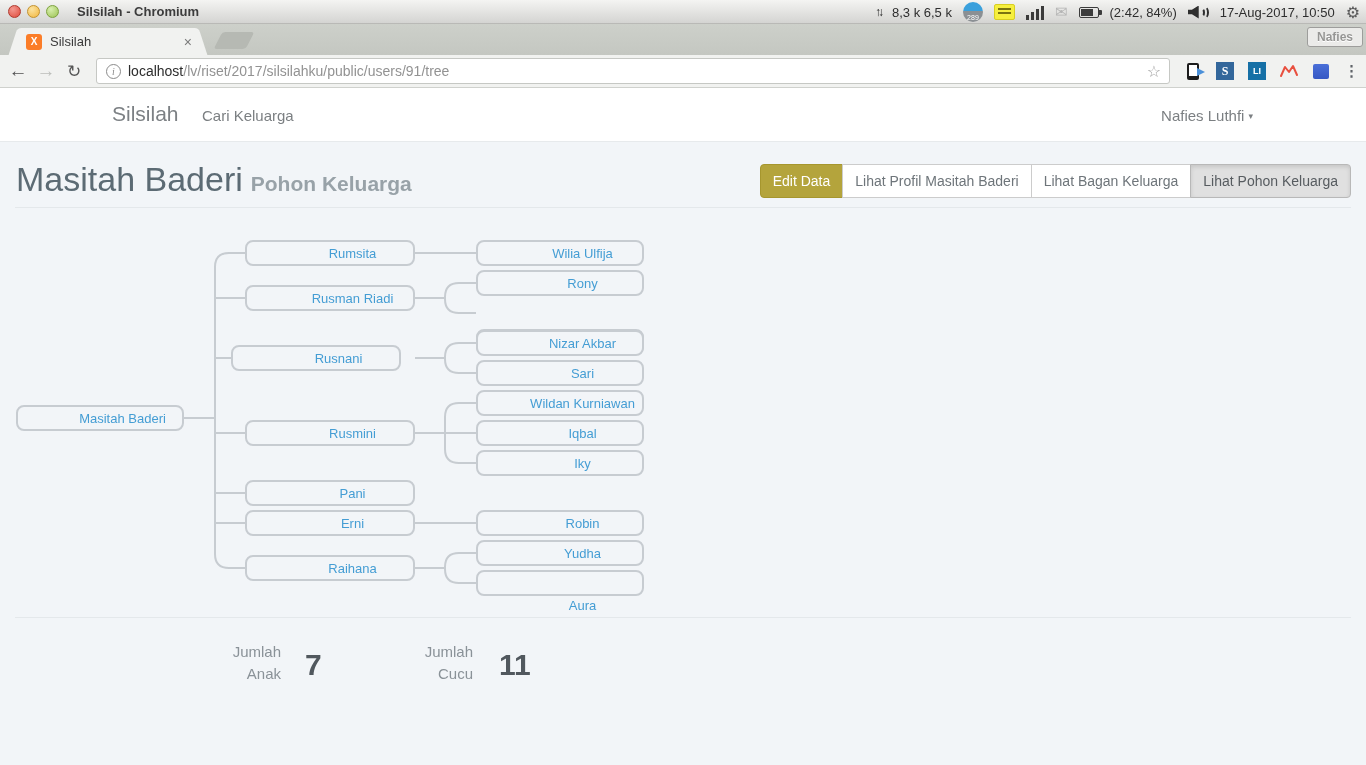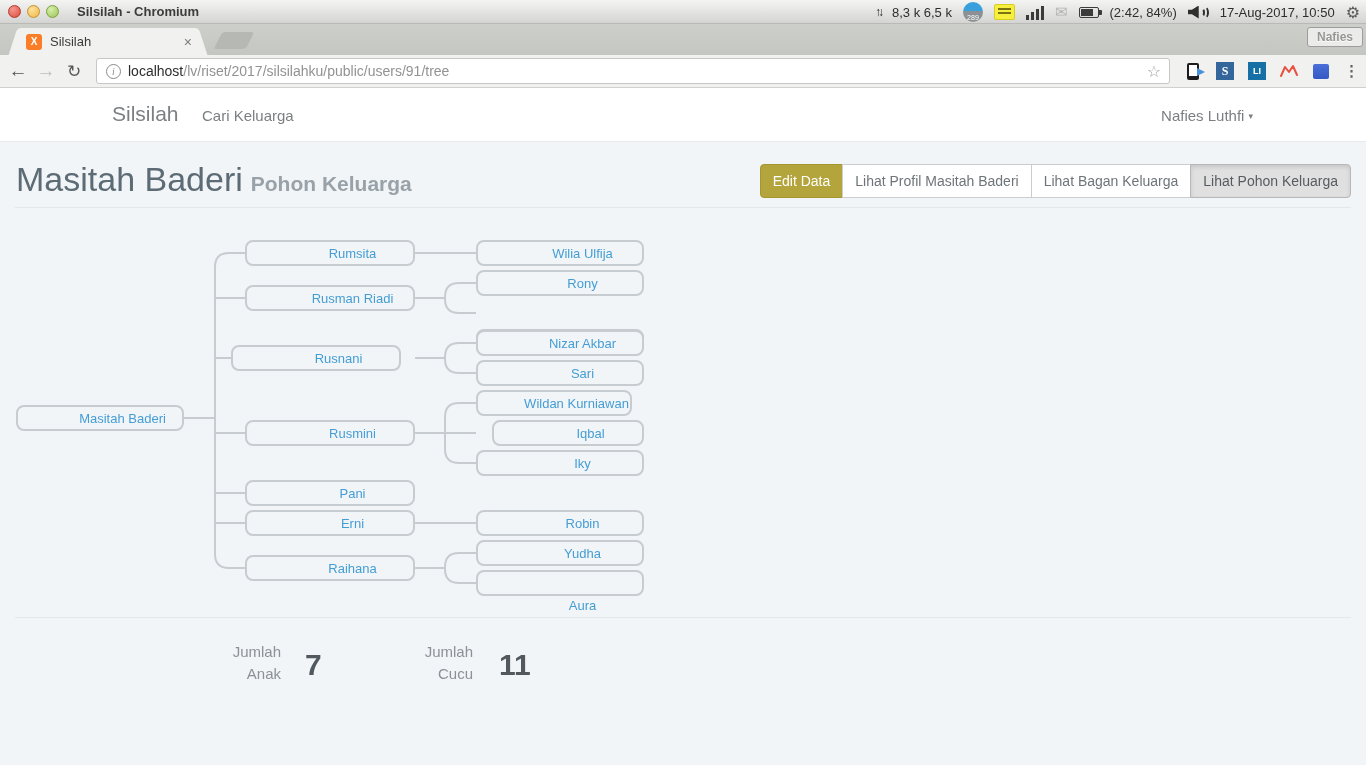--- a/index.html
+++ b/index.html
@@ -232,24 +232,24 @@
       </div>
       <div class="tree-node" style="left: 476px; top: 330px; width: 168px;">
         <a href="#" style="color: rgb(68, 157, 212);">Nizar Akbar</a>
       </div>
       <div class="tree-node" style="left: 476px; top: 360px; width: 168px;">
         <a href="#" style="color: rgb(68, 157, 212);">Sari</a>
       </div>
       <div class="tree-node" style="left: 245px; top: 420px; width: 170px;">
         <a href="#" style="color: rgb(68, 157, 212);">Rusmini</a>
       </div>
-      <div class="tree-node" style="left: 476px; top: 390px; width: 156px;">
+      <div class="tree-node" style="left: 476px; top: 390px; width: 168px;">
         <a href="#" style="color: rgb(68, 157, 212);">Wildan Kurniawan</a>
       </div>
-      <div class="tree-node" style="left: 492px; top: 420px; width: 152px;">
+      <div class="tree-node" style="left: 476px; top: 420px; width: 168px;">
         <a href="#" style="color: rgb(68, 157, 212);">Iqbal</a>
       </div>
       <div class="tree-node" style="left: 476px; top: 450px; width: 168px;">
         <a href="#" style="color: rgb(68, 157, 212);">Iky</a>
       </div>
       <div class="tree-node" style="left: 245px; top: 480px; width: 170px;">
         <a href="#" style="color: rgb(68, 157, 212);">Pani</a>
       </div>
       <div class="tree-node" style="left: 245px; top: 510px; width: 170px;">
         <a href="#" style="color: rgb(68, 157, 212);">Erni</a>

